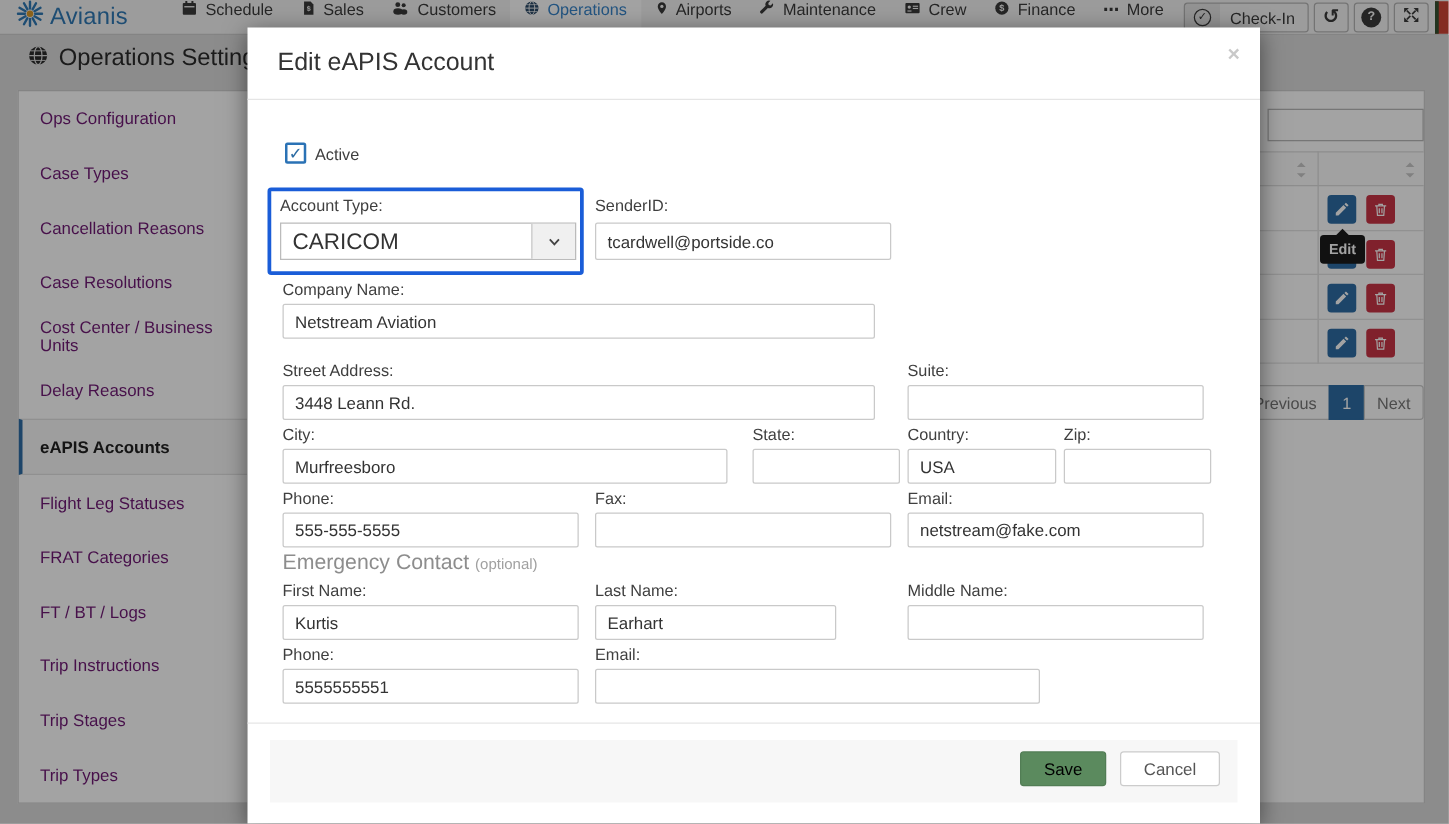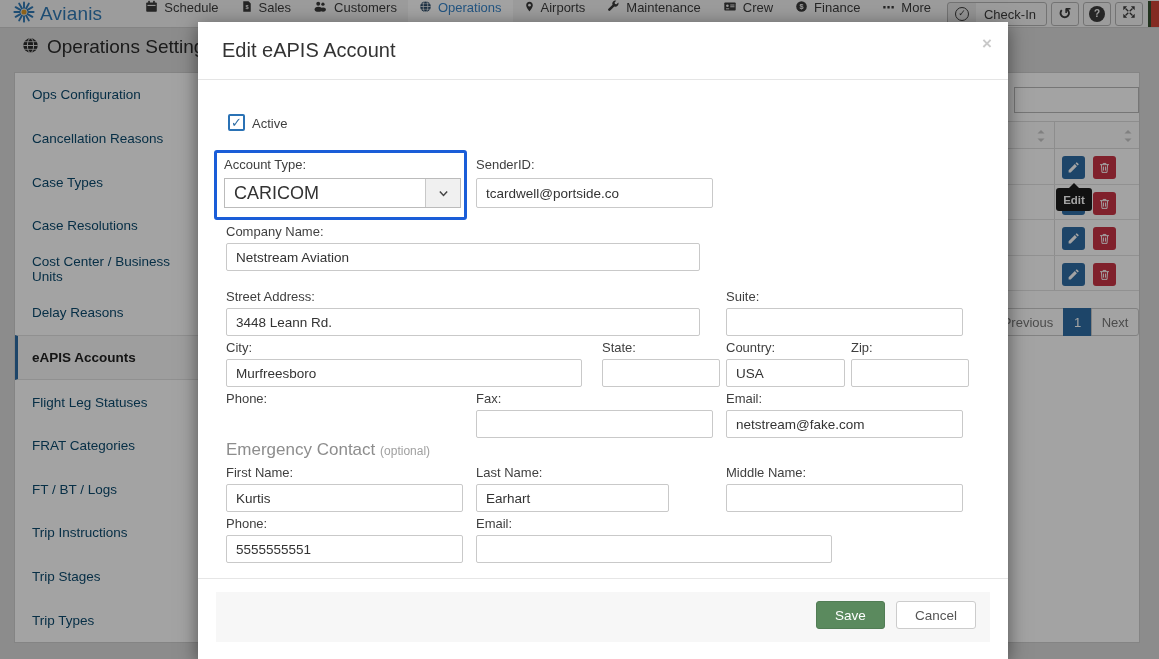--- a/index.html
+++ b/index.html
@@ -52,21 +52,21 @@
   
   .page-title-row { position:absolute; left:22px; top:36px; display:flex; align-items:center; gap:8px; }
   .page-title-text { font-size:19px; color:#2b2b2b; }
 
   .sidebar {
     position:absolute; left:14px; top:72px; width:185px; height:571px;
     background:#fff; border:1px solid #cfcfcf; display:flex; flex-direction:column;
   }
   .side-item {
     height:38px; flex:1; display:flex; align-items:center; padding-left:14px;
-    font-size:13.5px; color:#0c4a6e; border-left:3px solid transparent; cursor:pointer;
+    font-size:13.5px; color:#701a75; border-left:3px solid transparent; cursor:pointer;
   }
   .side-item.active {
     font-weight:bold; color:#222; border-left:3px solid #2e6da4;
     background:#f7f7f7; border-top:1px solid #e2e2e2; border-bottom:1px solid #e2e2e2;
   }
 
   .content-panel {
     position:absolute; left:213px; top:72px; width:927px; height:571px;
     background:#fff; border:1px solid #cfcfcf;
   }
@@ -143,21 +143,21 @@
   }
   .em-heading { position:absolute; left:28px; top:418px; font-size:17px; color:#8d8d8d; }
   .em-optional { font-size:12px; color:#a0a0a0; }
   .modal-divider { position:absolute; left:0; right:0; top:556px; border-top:1px solid #e6e6e6; }
   .modal-footer {
     position:absolute; left:18px; right:18px; top:570px; height:50px; background:#f7f7f7;
   }
   .btn-save {
     position:absolute; right:105px; top:9px; width:69px; height:28px;
     background:#5b8a5e; border:1px solid #527d55; border-radius:3px;
-    color:#ffffff; font-size:13.5px; cursor:pointer;text-align:center;
+    color:#000000; font-size:13.5px; cursor:pointer;text-align:center;
   }
   .btn-cancel {
     position:absolute; right:14px; top:9px; width:80px; height:28px;
     background:#fff; border:1px solid #ccc; border-radius:3px;
     color:#555; font-size:13.5px; cursor:pointer;
   }
 </style>
 </head>
 <body>
 
@@ -309,22 +309,22 @@
           <line x1="1.2" y1="8" x2="14.8" y2="8" stroke="#dcdcdc" stroke-width=".9"></line>
           <line x1="2.4" y1="4.4" x2="13.6" y2="4.4" stroke="#dcdcdc" stroke-width=".7"></line>
           <line x1="2.4" y1="11.6" x2="13.6" y2="11.6" stroke="#dcdcdc" stroke-width=".7"></line>
         </svg>
     </span>
     <span class="page-title-text">Operations Settings</span>
   </div>
 
   <div class="sidebar">
     <div class="side-item">Ops Configuration</div>
+    <div class="side-item">Case Types</div>
     <div class="side-item">Cancellation Reasons</div>
-    <div class="side-item">Case Types</div>
     <div class="side-item">Case Resolutions</div>
     <div class="side-item">Cost Center / Business Units</div>
     <div class="side-item">Delay Reasons</div>
     <div class="side-item active">eAPIS Accounts</div>
     <div class="side-item">Flight Leg Statuses</div>
     <div class="side-item">FRAT Categories</div>
     <div class="side-item">FT / BT / Logs</div>
     <div class="side-item">Trip Instructions</div>
     <div class="side-item">Trip Stages</div>
     <div class="side-item">Trip Types</div>
@@ -443,20 +443,21 @@
     <div class="flabel" style="left:28px; top:318px;">City:</div>
     <input class="finput" style="left: 28px; top: 337px; width: 356px;" value="Murfreesboro">
     <div class="flabel" style="left:404px; top:318px;">State:</div>
     <input class="finput" style="left: 404px; top: 337px; width: 118px;" value="">
     <div class="flabel" style="left:528px; top:318px;">Country:</div>
     <input class="finput" style="left: 528px; top: 337px; width: 119px;" value="USA">
     <div class="flabel" style="left:653px; top:318px;">Zip:</div>
     <input class="finput" style="left: 653px; top: 337px; width: 118px;" value="">
 
     <div class="flabel" style="left:28px; top:369px;">Phone:</div>
+    <input class="finput" style="left: 28px; top: 388px; width: 237px;" value="555-555-5555">
     <div class="flabel" style="left:278px; top:369px;">Fax:</div>
     <input class="finput" style="left: 278px; top: 388px; width: 237px;" value="">
     <div class="flabel" style="left:528px; top:369px;">Email:</div>
     <input class="finput" style="left: 528px; top: 388px; width: 237px;" value="netstream@fake.com">
 
     <div class="em-heading">
       <span>Emergency Contact</span>
       <span class="em-optional">(optional)</span>
     </div>
 

